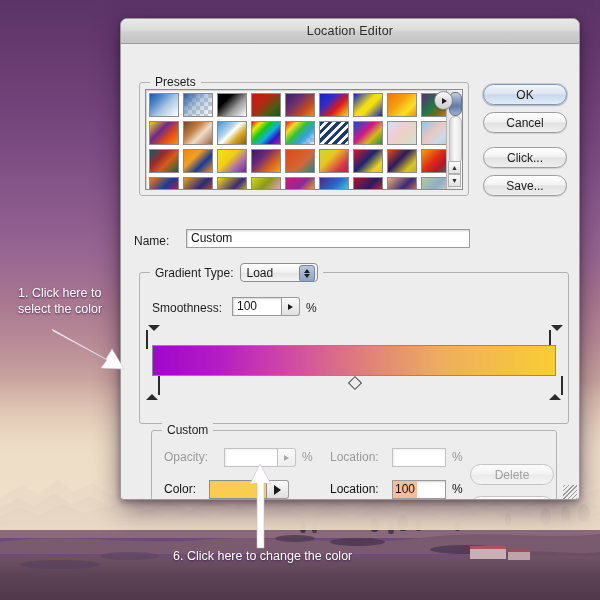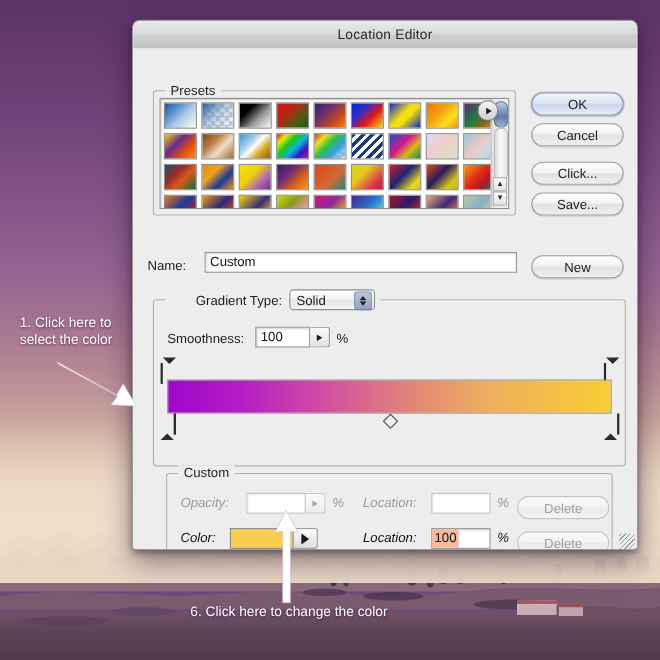--- a/index.html
+++ b/index.html
@@ -182,21 +182,21 @@
     font-family:"Liberation Sans",sans-serif;font-size:12px;color:#111;
     padding:0 4px;line-height:17px;
   }
 
   
   #gtype-group{left:18px;top:228px;width:428px;height:150px;}
   #gtype-legend-wrap{
     position:absolute;left:10px;top:-10px;background:#ededed;padding:0 5px;
     display:flex;align-items:center;gap:6px;
   }
-  #gtype-label{font-size:12px;color:#1d1d1d;margin-left:23px;}
+  #gtype-label{font-size:12px;color:#1d1d1d;}
   #gtype-popup{
     width:78px;height:19px;
     background:linear-gradient(180deg,#ffffff 0%,#f4f4f4 45%,#e6e6e6 55%,#f4f4f4 100%);
     border:1px solid #8f8f8f;border-radius:4px;
     display:flex;align-items:center;
     font-size:12px;color:#1a1a1a;padding-left:6px;position:relative;
     box-sizing:border-box;
   }
   #gtype-stepper{
     position:absolute;right:2px;top:1px;width:14px;height:15px;border-radius:3px;
@@ -255,21 +255,21 @@
   #midpoint{
     position:absolute;left:198px;top:47px;width:8px;height:8px;
     border:1px solid #4a4a4a;transform:rotate(45deg);background:#ededed;
   }
 
   
   #stops-group{left:30px;top:386px;width:404px;height:83px;}
   .row{position:absolute;left:0;width:100%;height:21px;}
   #row-opacity{top:16px;}
   #row-color{top:48px;}
-  .fld-label{position:absolute;font-size:12px;line-height:21px;font-style:italic;}
+  .fld-label{position:absolute;font-size:12px;line-height:21px;}
   .lbl-dim{color:#9a9a9a;}
   .lbl-on{color:#111;}
   .tbox{
     position:absolute;height:19px;top:1px;
     background:#fff;border:1px solid #9a9a9a;box-sizing:border-box;
     box-shadow:inset 1px 1px 2px rgba(0,0,0,.18);
     font-size:12px;color:#111;padding:0 4px;line-height:17px;
   }
   .tbox.dim{border-color:#c2c2c2;box-shadow:inset 1px 1px 2px rgba(0,0,0,.07);}
   .popbtn{
@@ -277,21 +277,21 @@
     background:linear-gradient(180deg,#fafafa,#dedede);
     border:1px solid #9a9a9a;border-left:none;box-sizing:border-box;border-radius:0 3px 3px 0;
     display:flex;align-items:center;justify-content:center;
   }
   .popbtn.dim{border-color:#c6c6c6;background:linear-gradient(180deg,#fafafa,#ededed);}
   .popbtn .tri{width:0;height:0;border-left:5px solid #1a1a1a;border-top:3.5px solid transparent;border-bottom:3.5px solid transparent;}
   .popbtn.dim .tri{border-left-color:#a8a8a8;}
   .popbtn.big{width:22px;}
   .popbtn.big .tri{border-left-width:7px;border-top-width:5px;border-bottom-width:5px;}
   .delbtn{
-    position:absolute;top:4px;width:84px;height:21px;border-radius:11px;
+    position:absolute;top:17px;width:84px;height:21px;border-radius:11px;
     background:linear-gradient(180deg,#fbfbfb 0%,#f3f3f3 46%,#eaeaea 52%,#f4f4f4 100%);
     border:1px solid #c5c5c5;box-sizing:border-box;
     display:flex;align-items:center;justify-content:center;
     font-size:12px;color:#a0a0a0;
   }
   #color-swatch{
     position:absolute;top:1px;left:57px;width:58px;height:19px;
     border:1px solid #8d8d8d;box-sizing:border-box;
   }
   .sel-text{background:#f6bb9a;}
@@ -441,32 +441,29 @@
     </div>
     <div class="abtn" id="btn-cancel">
       <span>Cancel</span>
     </div>
     <div class="abtn" id="btn-load">
       <span>Click...</span>
     </div>
     <div class="abtn" id="btn-save">
       <span>Save...</span>
     </div>
-    <div class="abtn" id="btn-new">
-      <span>New</span>
-    </div>
 
     <span id="name-label">Name:</span>
     <div id="name-input">Custom</div>
 
     <div class="group" id="gtype-group">
       <div id="gtype-legend-wrap">
         <span id="gtype-label">Gradient Type:</span>
         <div id="gtype-popup">
-          <span>Solid</span>
+          <span>Load</span>
           <span id="gtype-stepper">
             <span class="stp-up"></span>
             <span class="stp-dn"></span>
           </span>
         </div>
       </div>
 
       <span id="smooth-label">Smoothness:</span>
       <div id="smooth-input">100</div>
       <div id="smooth-popbtn">

